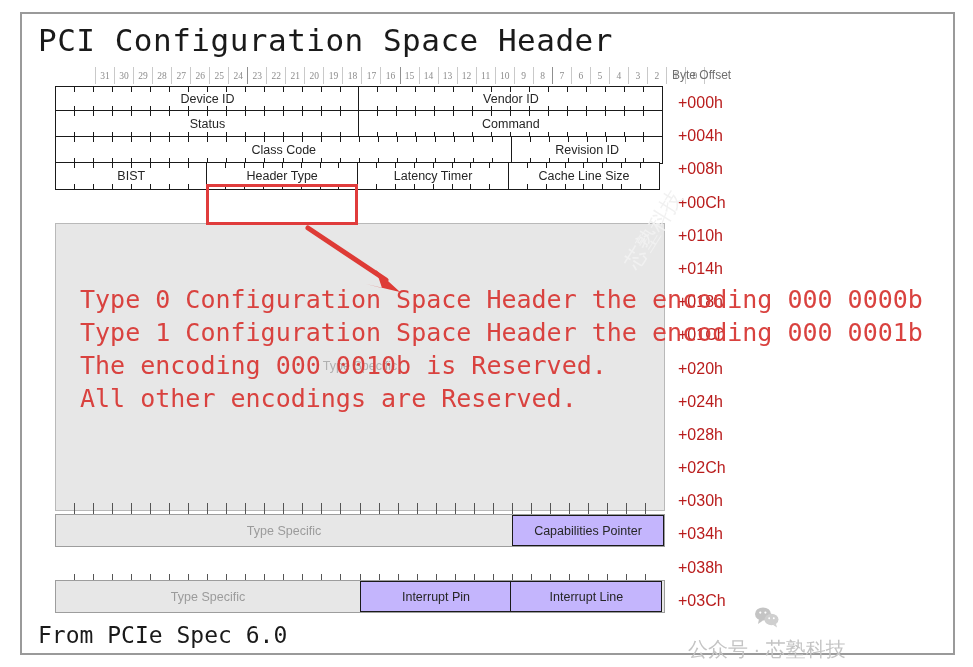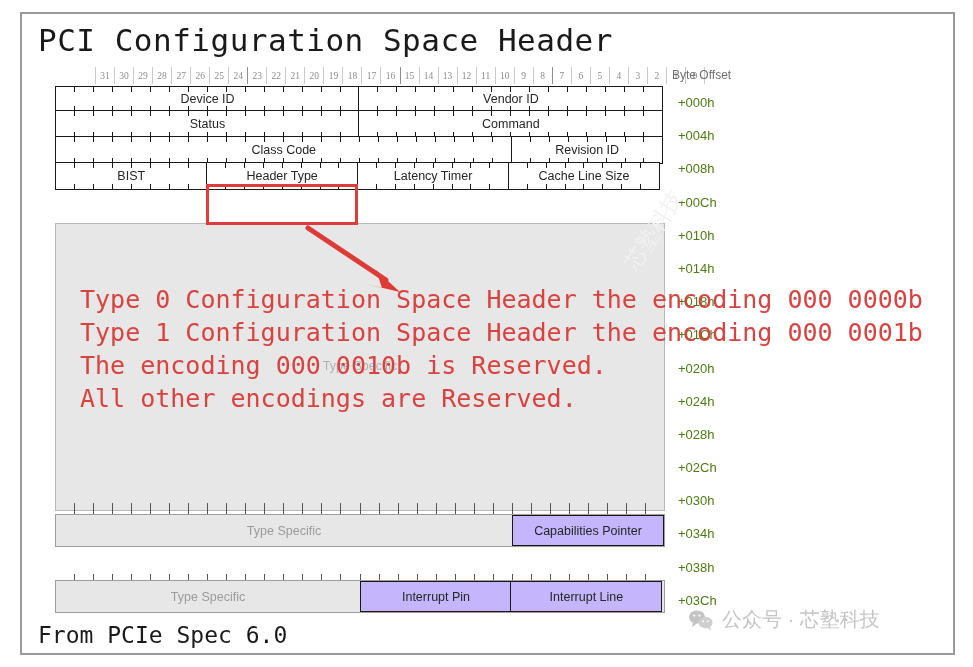--- a/index.html
+++ b/index.html
@@ -42,21 +42,21 @@
   }
   .bitcell:first-child{border-left:1px solid #c9c9c9;}
   .bitcell.major{border-right:1px solid #8f8f8f;}
 
   .byteoffset-title{
     position:absolute;left:672px;top:68px;font-size:12px;color:#6f6f6f;
     white-space:nowrap;
   }
   .offsets{position:absolute;left:672px;top:86px;width:120px;}
   .offset{
-    height:33.2px;line-height:33.2px;font-size:13px;color:#4d7c0f;
+    height:33.2px;line-height:33.2px;font-size:16px;color:#b91c1c;
     padding-left:6px;white-space:nowrap;
   }
 
   
   .regtable{
     position:absolute;left:55px;top:86px;width:610px;
   }
   .regrow{
     position:relative;height:26px;display:flex;box-sizing:border-box;
   }
@@ -131,21 +131,21 @@
   .annot div{margin:0;}
 
   
   .wm-diag{
     position:absolute;left:610px;top:215px;
     font-size:22px;color:#f1f1f1;transform:rotate(-58deg);
     pointer-events:none;user-select:none;
   }
   .wm-brand{
     position:absolute;left:688px;top:606px;display:flex;align-items:center;gap:8px;
-    color:#c4c4c4;font-size:20px;white-space:nowrap;
+    color:#c4c4c4;font-size:20px;white-space:nowrap;flex-direction:column;
   }
   .wm-brand svg{display:block;}
 </style>
 </head>
 <body>
 
 <div id="root">
 
   <div class="frame"></div>
 

